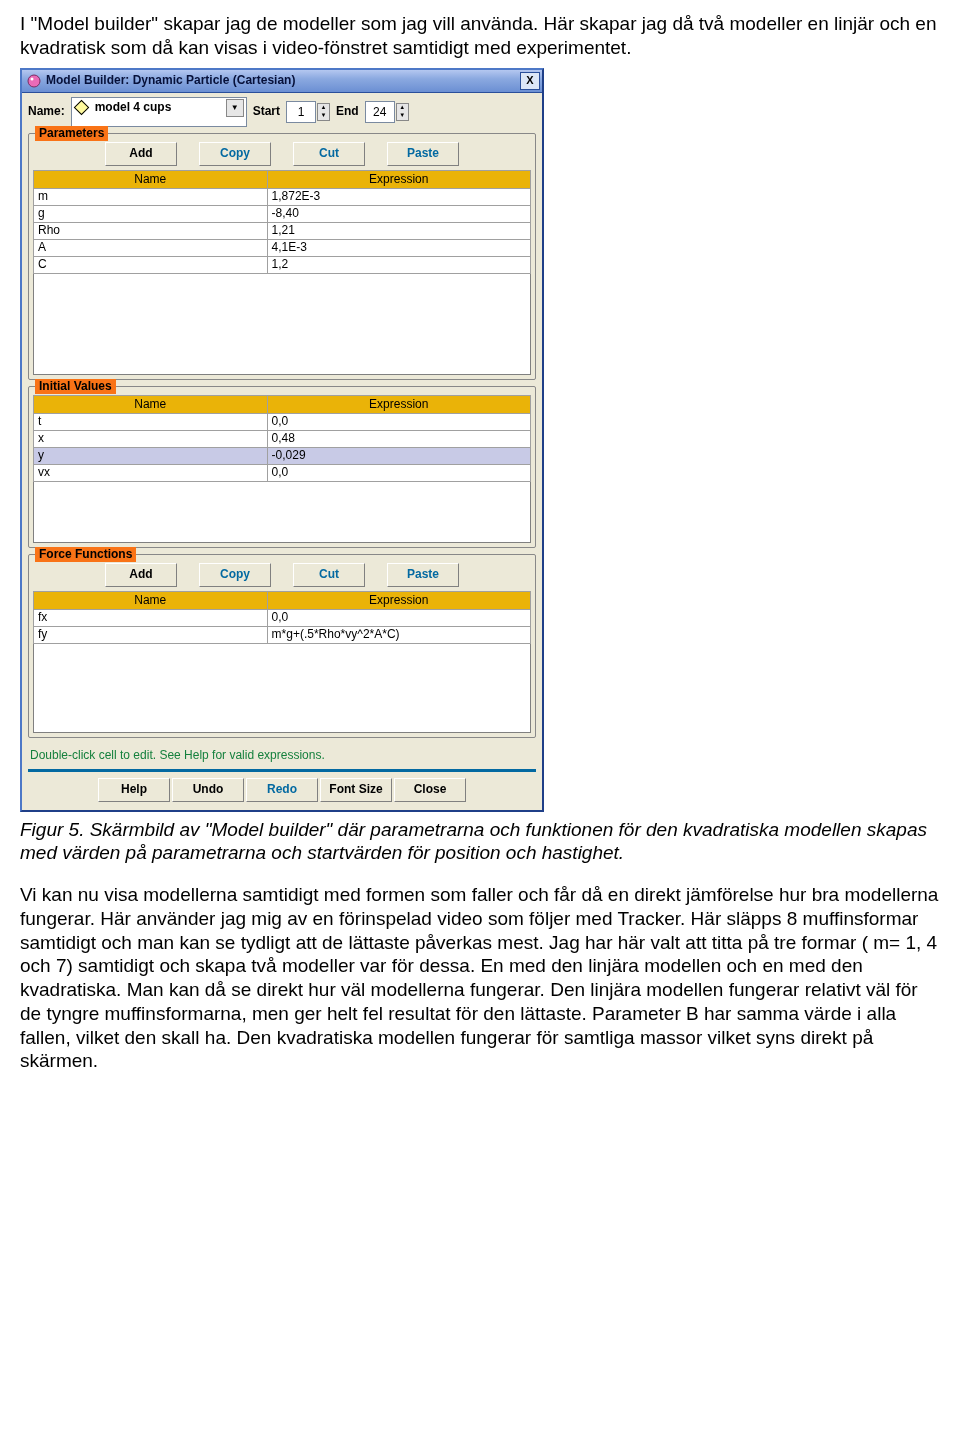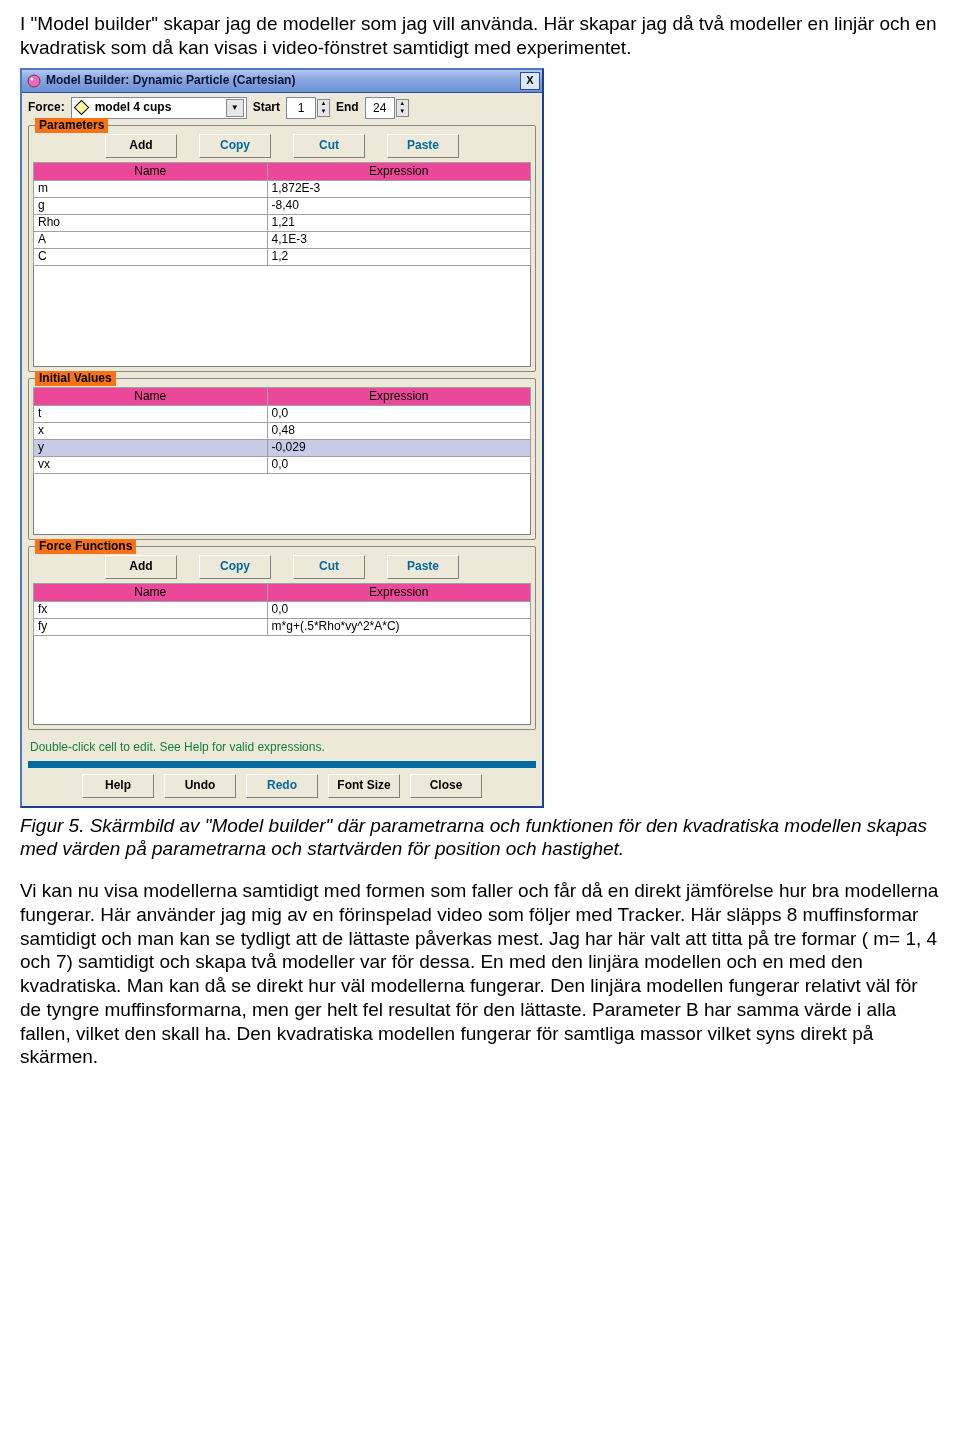--- a/index.html
+++ b/index.html
@@ -74,21 +74,21 @@
     margin-bottom: 6px;
   }
   .mb-lbl { font-weight: bold; font-size: 12px; }
   .mb-combo {
     display: flex;
     align-items: center;
     background: #fff;
     border: 1px solid #7a8aa0;
     height: 20px;
     width: 168px;
-    padding: 0 2px 0 4px;
+    padding: 0 2px 8px 4px;
     cursor: pointer;
   }
   .mb-combo .diamond {
     width: 9px; height: 9px;
     transform: rotate(45deg);
     border: 1px solid #000;
     background: #fffa9e;
     margin-right: 8px;
   }
   .mb-combo .txt { flex: 1; font-weight: bold; font-size: 12px; }
@@ -160,21 +160,21 @@
     color: #0369a1;
     cursor: default;
   }
   .mb-table {
     width: 100%;
     border-collapse: collapse;
     background: #fff;
     border: 1px solid #808080;
   }
   .mb-table th {
-    background: #ec4899;
+    background: #eab308;
     font-weight: normal;
     font-size: 12px;
     border: 1px solid #a0a0a0;
     padding: 1px 0;
   }
   .mb-table td {
     border: 1px solid #a0a0a0;
     padding: 0 4px;
     height: 16px;
     font-size: 12px;
@@ -190,22 +190,22 @@
   .mb-blank.xs { height: 88px; }
   .mb-table tr.hilite td { background: #c8cae6; }
   .mb-hint {
     color: #15803d;
     font-size: 12px;
     padding: 4px 2px 6px 2px;
   }
   .mb-bottom {
     display: flex;
     justify-content: center;
-    gap: 10px;
-    border-top: 7px solid #0369a1;
+    gap: 2px;
+    border-top: 3px solid #0369a1;
     padding: 6px 0 2px;
   }
 </style>
 </head>
 <body>
 
 <div class="page">
 
   <p class="para">I "Model builder" skapar jag de modeller som jag vill använda. Här skapar jag då två modeller en linjär och en kvadratisk som då kan visas i video-fönstret samtidigt med experimentet.</p>
 
@@ -218,21 +218,21 @@
           <circle cx="5" cy="5" r="1.5" fill="#fff"></circle>
         </svg>
       </span>
       <span class="mb-title">Model Builder: Dynamic Particle (Cartesian)</span>
       <span class="mb-closebtn">X</span>
     </div>
 
     <div class="mb-body">
 
       <div class="mb-modelrow">
-        <span class="mb-lbl">Force:</span>
+        <span class="mb-lbl">Name:</span>
         <div class="mb-combo">
           <span class="diamond"></span>
           <span class="txt">model 4 cups</span>
           <span class="arrow">▼</span>
         </div>
         <span class="mb-lbl">Start</span>
         <div class="mb-spin">
           <input value="1" style="">
           <span class="arrows">
               <span>▲</span>

